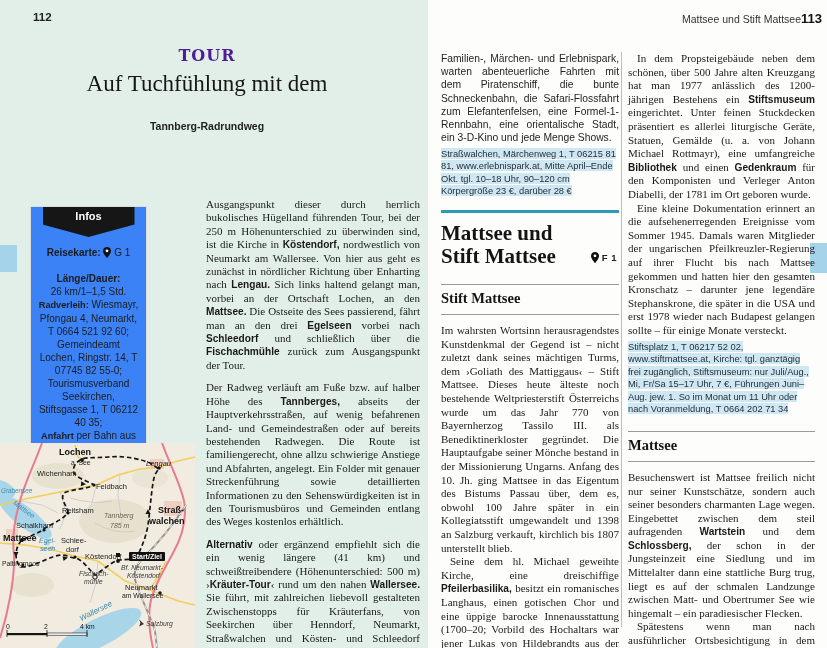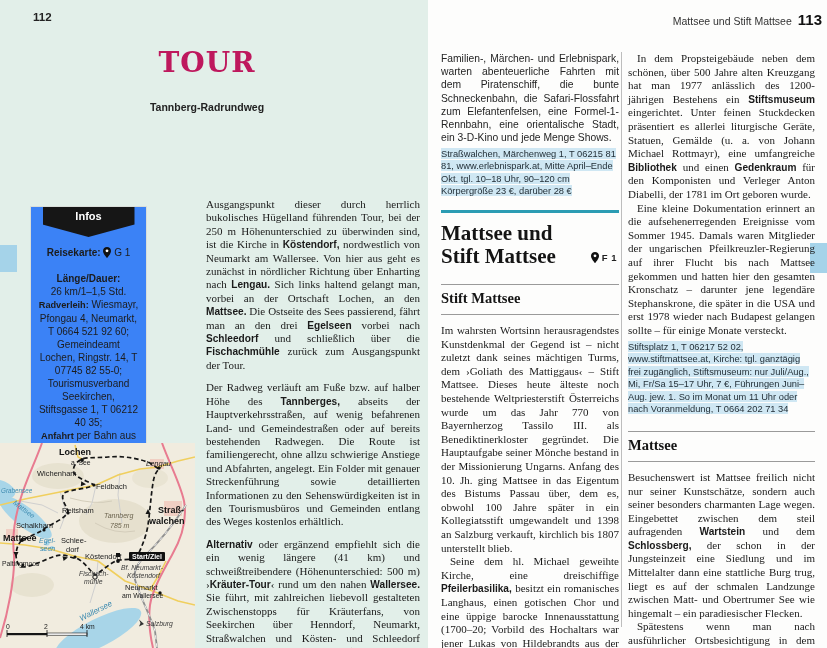--- a/index.html
+++ b/index.html
@@ -6,21 +6,21 @@
   body { background:#888; font-family:"Liberation Serif", serif; }
   .book { position:relative; width:827px; height:648px; overflow:hidden; background:#fdfdfc; color:#1a1a1a; }
 
   
   .page-left { position:absolute; left:0; top:0; width:428px; height:648px; background:#e2efe9; }
   .pagenum-left { position:absolute; left:33px; top:11px; font:bold 11.5px "Liberation Sans", sans-serif; color:#222; }
   .tab-left { position:absolute; left:0; top:245px; width:17px; height:27px; background:#a5d3e9; }
   .tab-right { position:absolute; left:382px; top:243px; width:17px; height:30px; background:#a5d3e9; }
 
   .title-block { position:absolute; left:28px; top:46px; width:358px; text-align:center; }
-  .tour-label { font-family:"DejaVu Serif", serif; font-weight:bold; font-size:28px; letter-spacing:1px; color:#be185d; margin-bottom:5px; }
+  .tour-label { font-family:"DejaVu Serif", serif; font-weight:bold; font-size:16px; letter-spacing:1px; color:#4c1d95; margin-bottom:5px; }
   .main-title { font-family:"Liberation Serif", serif; font-size:23px; line-height:28px; color:#161616; }
   .subtitle { margin-top:22px; font:bold 10.5px "Liberation Sans", sans-serif; color:#222; }
 
   .infobox { position:absolute; left:30px; top:206px; width:117px; background:#3b82f6; border:1px solid #d9ded9; padding:0 7px 12px; }
   .infobox-banner { width:92px; height:30px; margin:0 auto; background:#161616; clip-path:polygon(0 0,100% 0,100% 58%,50% 100%,0 58%); text-align:center; color:#fff; font:bold 11px/18px "Liberation Sans", sans-serif; }
   .infobox-content { margin-top:9px; font:10px/13px "Liberation Sans", sans-serif; text-align:center; color:#1c1c1c; }
   .ib-b { font-weight:bold; }
   .ib-gap { margin-top:11px; }
   .pin-icon { display:inline-block; vertical-align:-2px; }
 
@@ -41,21 +41,21 @@
   .ml.water-rot { transform:rotate(-27deg); transform-origin:left top; font-size:8px; }
   .ml.water-rot-lake { transform:rotate(36deg); transform-origin:left top; }
   .ml.peak { font-style:italic; font-size:7px; color:#6d6550; }
   .ml.poi { font-style:italic; font-size:6.8px; color:#3a3a3a; }
   .ml.scale { font-size:6.8px; }
   .ml.startziel { background:#101010; color:#fff; font-weight:bold; font-size:7px; padding:1px 3px; border-radius:1px; }
 
   
   .page-right { position:absolute; left:428px; top:0; width:399px; height:648px; background:#fdfdfc; }
   .page-header-right { position:absolute; left:0; right:5px; top:11px; text-align:right; font:10.5px "Liberation Sans", sans-serif; color:#333; }
-  .page-header-right b { font-size:15px; color:#111; margin-left:6px; }
+  .page-header-right b { font-size:13px; color:#111; }
   .col-divider { position:absolute; left:193px; top:52px; width:1px; height:575px; background:#bdbdbd; }
 
   .col1 { position:absolute; left:13px; top:52px; width:178px; }
   .col2 { position:absolute; left:200px; top:52px; width:187px; }
 
   .intro-sans { font:10.3px/13.2px "Liberation Sans", sans-serif; text-align:justify; hyphens:auto; color:#242424; }
   .service { margin-top:3px; font:9.3px/12.4px "Liberation Sans", sans-serif; color:#1f2b33; }
   .service .hl { background:#cfe7f3; padding:0.5px 0; }
   .teal-rule { height:3px; background:#2b9cb3; margin-top:13px; }
 
@@ -74,20 +74,21 @@
 
 <div class="book">
 
   <div class="page-left">
     <div class="pagenum-left">112</div>
     <div class="tab-left"></div>
 
     <div class="title-block">
       <div class="tour-label">TOUR</div>
       <div class="main-title">
+        <div>Auf Tuchfühlung mit dem</div>
       </div>
       <div class="subtitle">Tannberg-Radrundweg</div>
     </div>
 
     <div class="infobox">
       <div class="infobox-banner">Infos</div>
       <div class="infobox-content">
         <div>
           <span class="ib-b">Reisekarte:</span>
           <span class="pin-icon"><svg width="8" height="11" viewBox="0 0 8 11">

